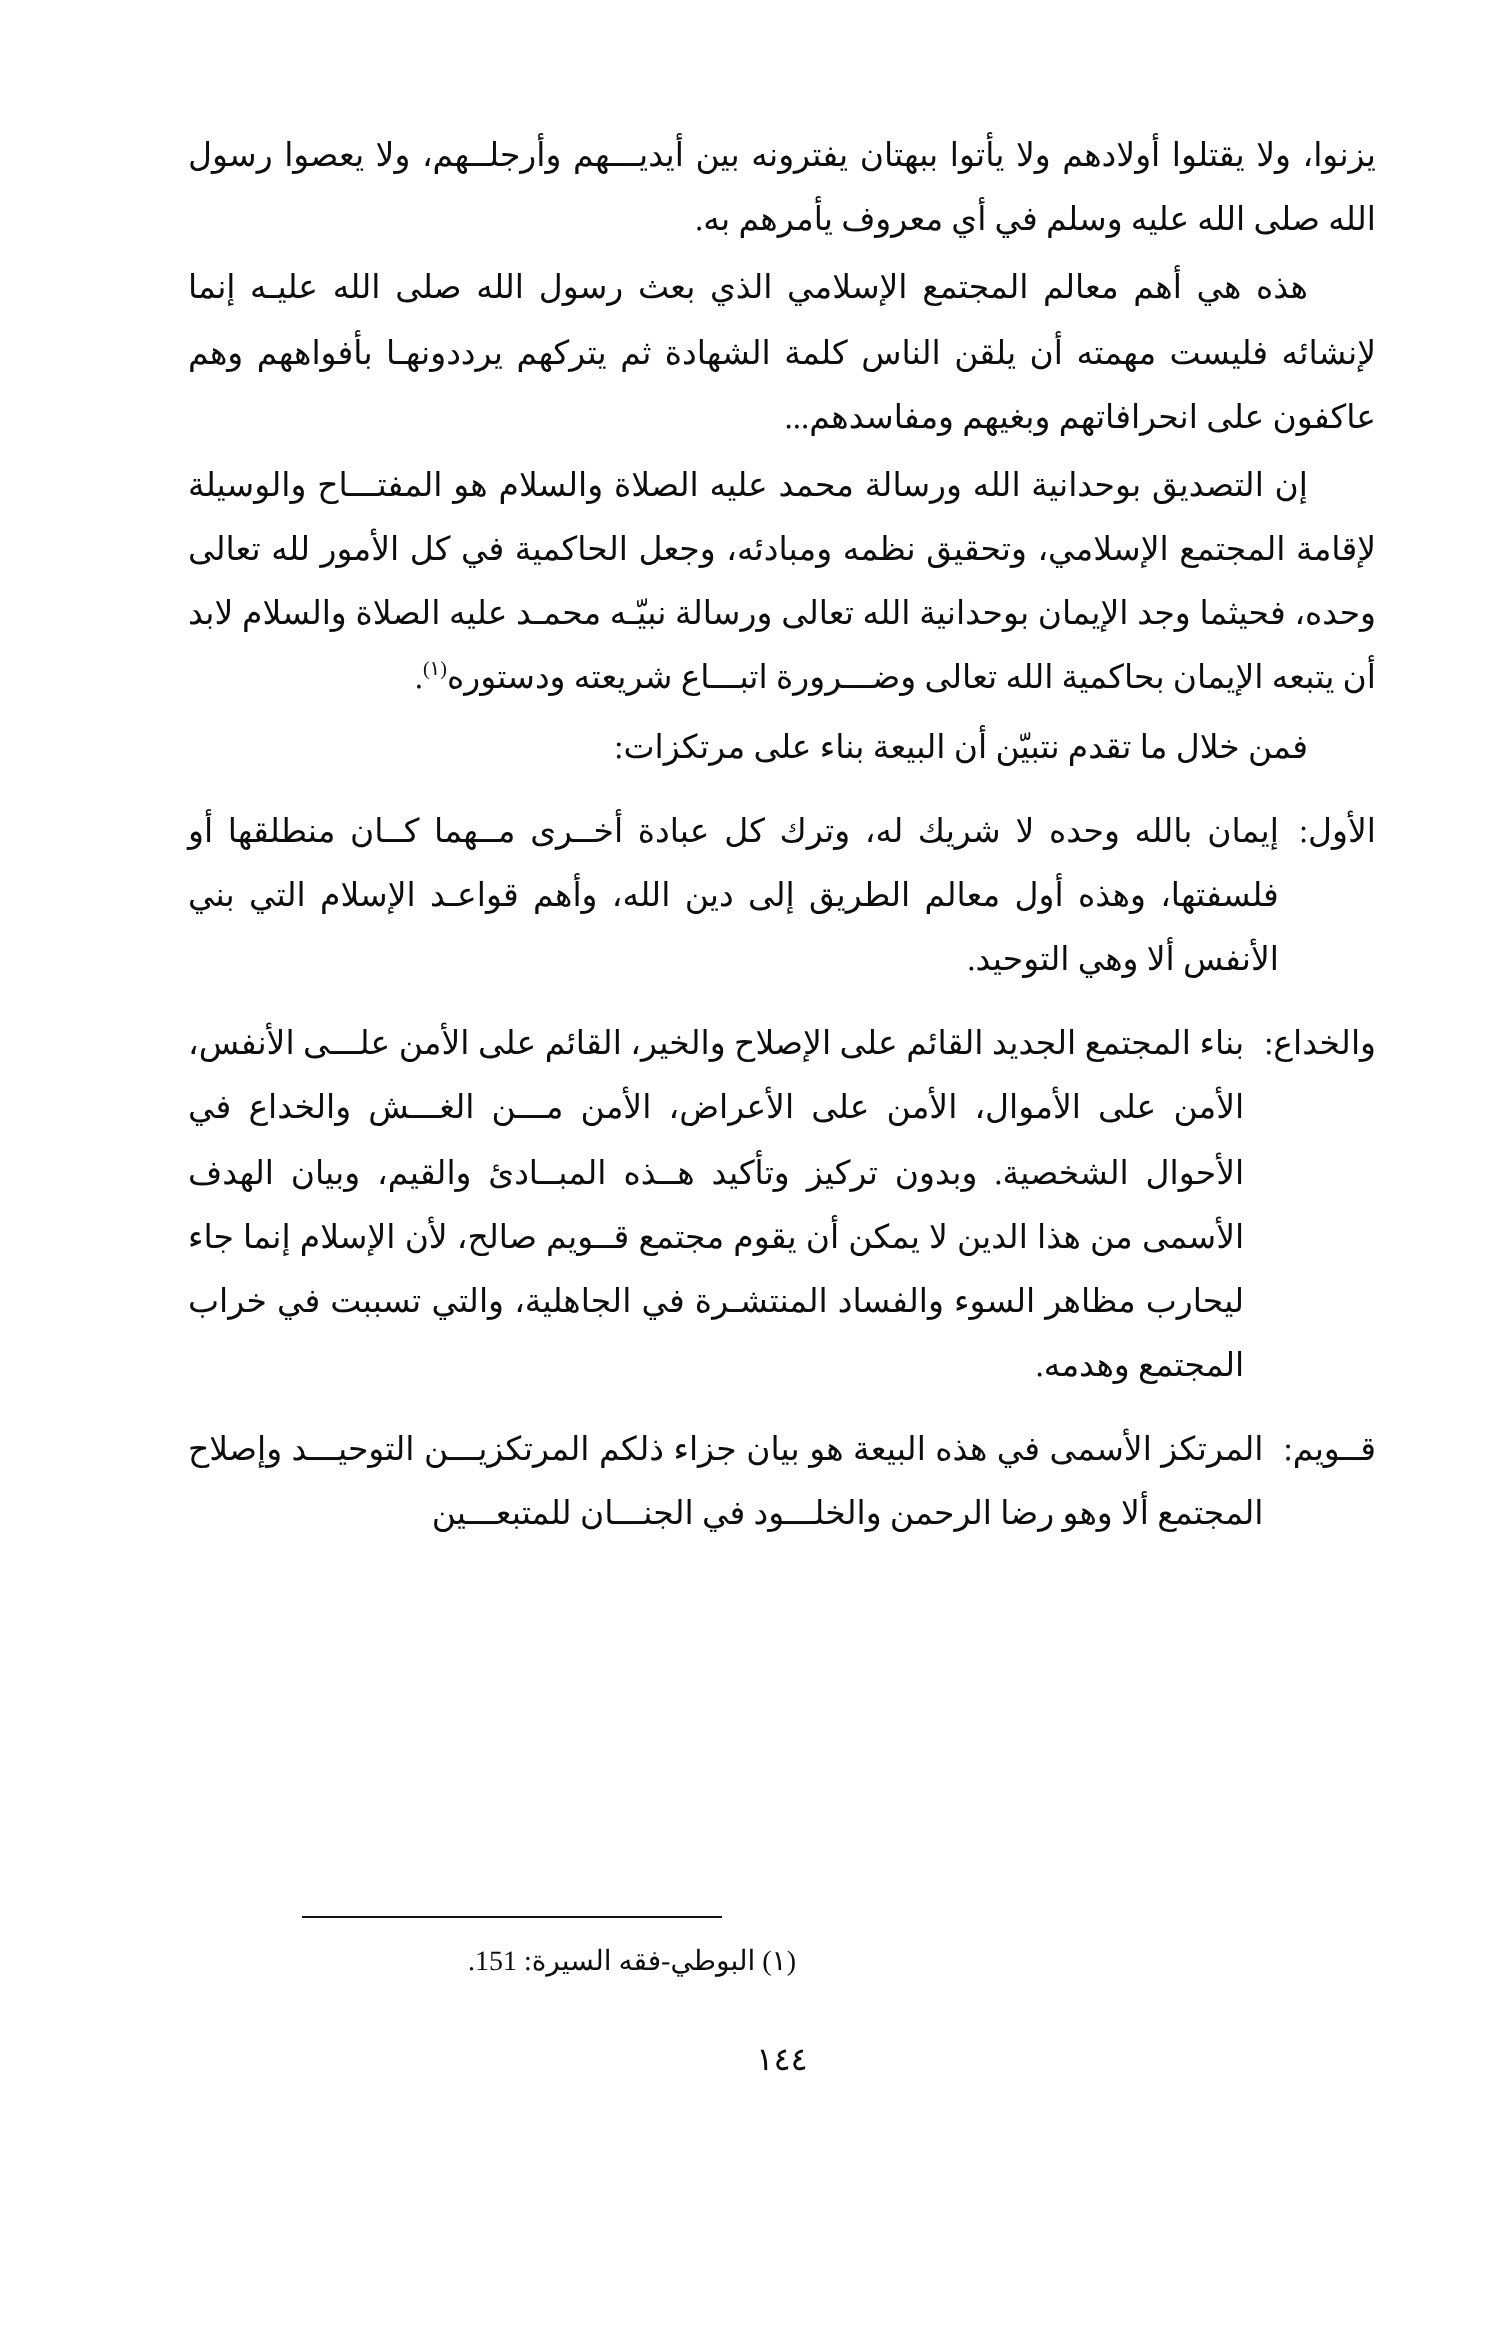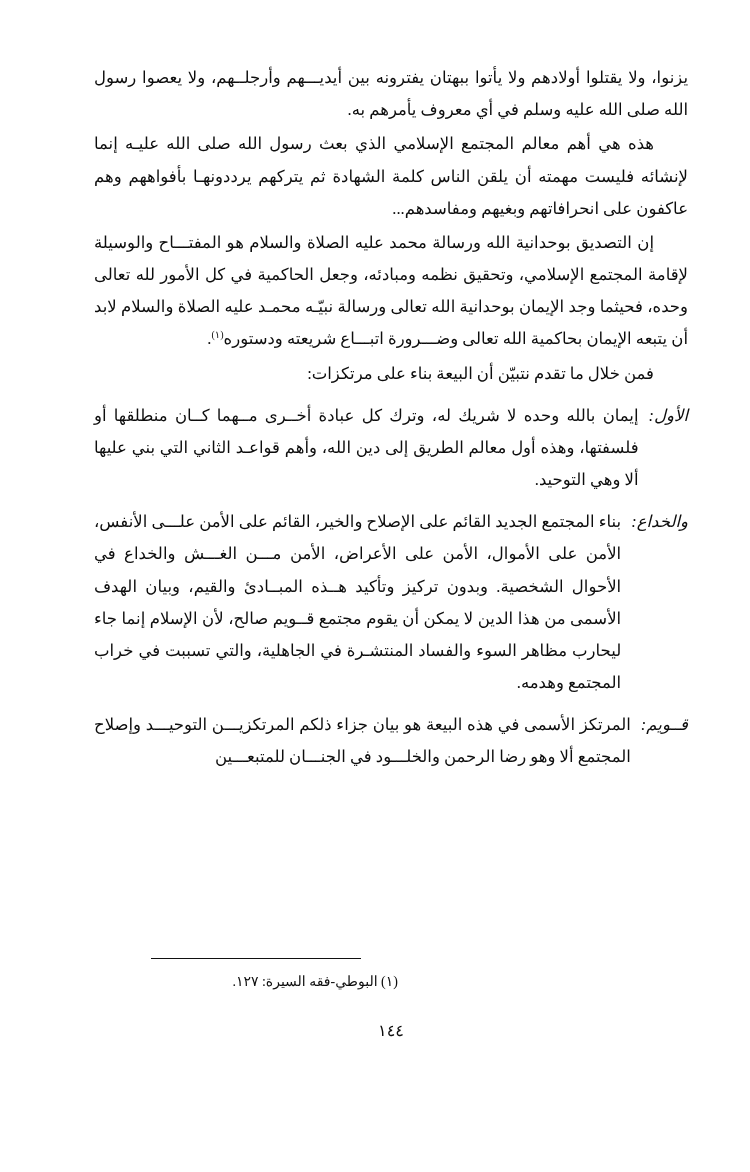--- a/index.html
+++ b/index.html
@@ -47,21 +47,20 @@
     flex-direction: row;
     align-items: flex-start;
     margin: 10px 0 2px 0;
   }
   .item-label {
     flex: 0 0 auto;
     font-size: 16.5px;
     line-height: 1.95;
     white-space: nowrap;
     padding-left: 10px;
-    font-style: italic;
   }
   .item-body {
     flex: 1 1 auto;
     font-size: 16.5px;
     line-height: 1.95;
     text-align: justify;
   }
   .spacer-block {
     height: 96px;
   }
@@ -110,39 +109,39 @@
     <p class="para no-indent">يزنوا، ولا يقتلوا أولادهم ولا يأتوا ببهتان يفترونه بين أيديـــهم وأرجلــهم، ولا يعصوا رسول الله صلى الله عليه وسلم في أي معروف يأمرهم به.</p>
 
     <p class="para">هذه هي أهم معالم المجتمع الإسلامي الذي بعث رسول الله صلى الله عليـه إنما لإنشائه فليست مهمته أن يلقن الناس كلمة الشهادة ثم يتركهم يرددونهـا بأفواههم وهم عاكفون على انحرافاتهم وبغيهم ومفاسدهم...</p>
 
     <p class="para"><span>إن التصديق بوحدانية الله ورسالة محمد عليه الصلاة والسلام هو المفتـــاح والوسيلة لإقامة المجتمع الإسلامي، وتحقيق نظمه ومبادئه، وجعل الحاكمية في كل الأمور لله تعالى وحده، فحيثما وجد الإيمان بوحدانية الله تعالى ورسالة نبيّـه محمـد عليه الصلاة والسلام لابد أن يتبعه الإيمان بحاكمية الله تعالى وضـــرورة اتبـــاع شريعته ودستوره</span><span class="sup">(١)</span>.</p>
 
     <p class="para">فمن خلال ما تقدم نتبيّن أن البيعة بناء على مرتكزات:</p>
 
     <div class="item">
       <div class="item-label">الأول:</div>
-      <div class="item-body">إيمان بالله وحده لا شريك له، وترك كل عبادة أخــرى مــهما كــان منطلقها أو فلسفتها، وهذه أول معالم الطريق إلى دين الله، وأهم قواعـد الثاني التي بني عليها ألا وهي التوحيد.</div>
+      <div class="item-body">إيمان بالله وحده لا شريك له، وترك كل عبادة أخــرى مــهما كــان منطلقها أو فلسفتها، وهذه أول معالم الطريق إلى دين الله، وأهم قواعـد الإسلام التي بني الأنفس ألا وهي التوحيد.</div>
     </div>
 
     <div class="item">
       <div class="item-label">والخداع:</div>
       <div class="item-body">بناء المجتمع الجديد القائم على الإصلاح والخير، القائم على الأمن علـــى الأنفس، الأمن على الأموال، الأمن على الأعراض، الأمن مـــن الغـــش والخداع في الأحوال الشخصية.  وبدون تركيز وتأكيد هــذه المبــادئ والقيم، وبيان الهدف الأسمى من هذا الدين لا يمكن أن يقوم مجتمع قــويم صالح، لأن الإسلام إنما جاء ليحارب مظاهر السوء والفساد المنتشـرة في الجاهلية، والتي تسببت في خراب المجتمع وهدمه.</div>
     </div>
 
     <div class="item">
       <div class="item-label">قــويم:</div>
       <div class="item-body">المرتكز الأسمى في هذه البيعة هو بيان جزاء ذلكم المرتكزيـــن التوحيـــد وإصلاح المجتمع ألا وهو رضا الرحمن والخلـــود في الجنـــان للمتبعـــين</div>
     </div>
 
     <div class="spacer-block"></div>
 
   </div>
 
   <div class="footnote-area">
     <div class="footnote-rule-wrap">
       <div class="footnote-rule"></div>
     </div>
-    <div class="footnote-text">(١) البوطي-فقه السيرة: ١٢٧.</div>
+    <div class="footnote-text">(١) البوطي-فقه السيرة: 151.</div>
   </div>
 
   <div class="page-number">١٤٤</div>
 
 </div>
 
 </body></html>

